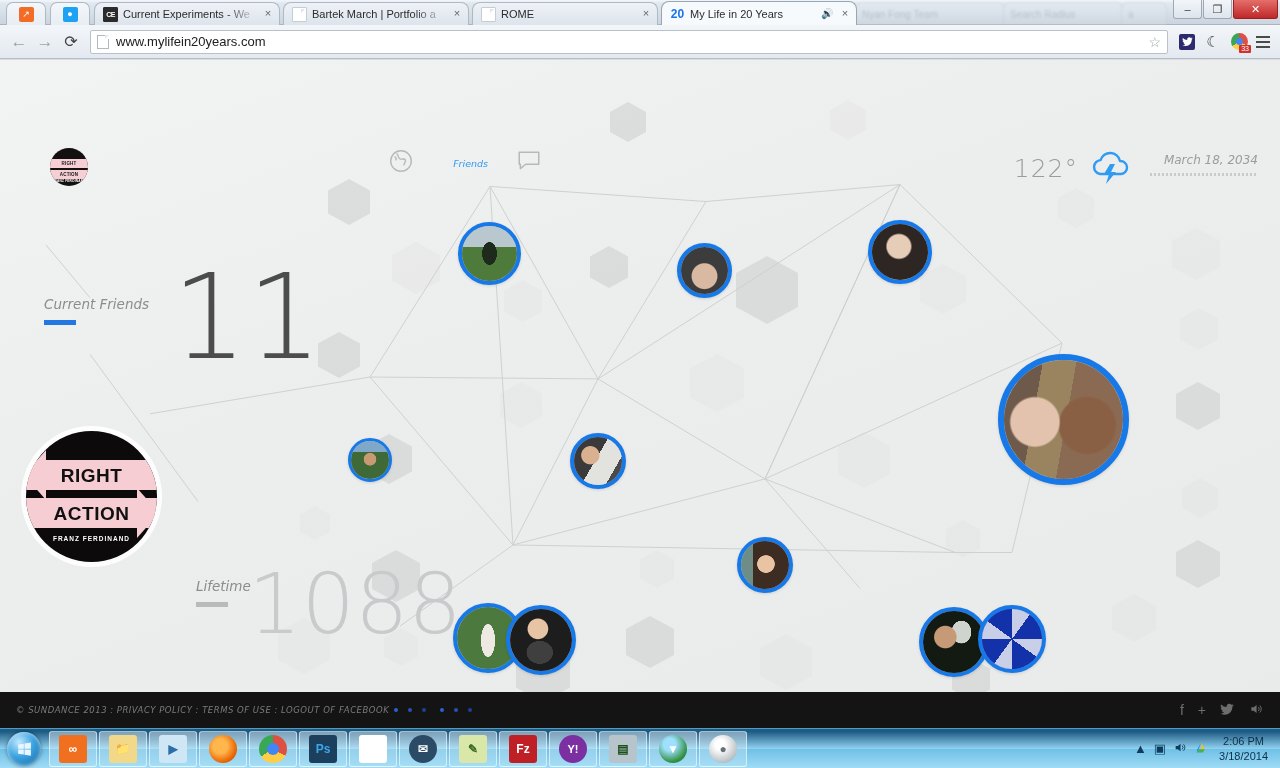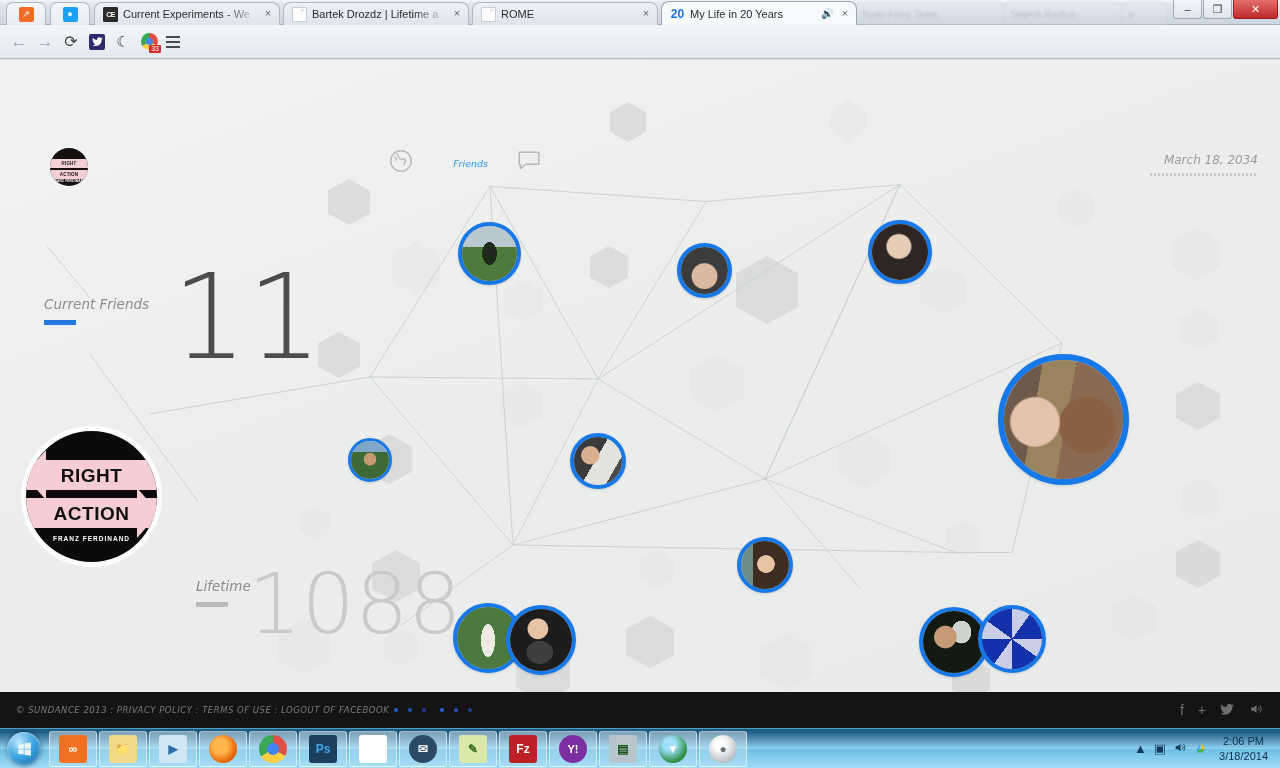--- a/index.html
+++ b/index.html
@@ -305,21 +305,21 @@
     </div>
 
     <div class="tab" style="left:94px;width:186px;">
       <span class="favicon ce">CE</span>
       <span class="tab-title">Current Experiments - We</span>
       <span class="tab-close">×</span>
     </div>
 
     <div class="tab" style="left:283px;width:186px;">
       <span class="favicon doc"></span>
-      <span class="tab-title">Bartek Drozdz | Lifetime a</span>
+      <span class="tab-title">Bartek March | Portfolio a</span>
       <span class="tab-close">×</span>
     </div>
 
     <div class="tab" style="left:472px;width:186px;">
       <span class="favicon doc"></span>
       <span class="tab-title">ROME</span>
       <span class="tab-close">×</span>
     </div>
 
     <div class="tab active" style="left:661px;width:196px;top:1px;">
@@ -339,20 +339,25 @@
       <div class="winbtn">–</div>
       <div class="winbtn">❐</div>
       <div class="winbtn close">✕</div>
     </div>
   </div>
 
   <div id="toolbar">
     <div class="navbtn">←</div>
     <div class="navbtn">→</div>
     <div class="navbtn reload">⟳</div>
+    <div id="omnibox">
+      <span class="pageicon"></span>
+      <span>www.mylifein20years.com</span>
+      <span class="star">☆</span>
+    </div>
     <div class="ext-icon">
       <span class="ext-tw">
         <svg width="11" height="11" viewBox="0 0 24 24" aria-hidden="true">
             <path fill="#ffffff" d="M23 5.2c-.8.4-1.7.6-2.6.8 1-.6 1.7-1.5 2-2.6-.9.5-1.9.9-3 1.1a4.6 4.6 0 0 0-7.9 4.2A13.1 13.1 0 0 1 2 4.3a4.6 4.6 0 0 0 1.4 6.2c-.8 0-1.5-.2-2.1-.6v.1c0 2.2 1.6 4.1 3.7 4.5-.7.2-1.4.2-2.1.1a4.6 4.6 0 0 0 4.3 3.2A9.3 9.3 0 0 1 1 19.6a13 13 0 0 0 7.1 2.1c8.5 0 13.1-7 13.1-13.1v-.6c.9-.7 1.7-1.5 2.3-2.4z"></path>
           </svg>
       </span>
     </div>
     <div class="ext-icon">
       <span class="ext-moon">☾</span>
     </div>
@@ -521,20 +526,27 @@
       </div>
 
       <div class="nav-item">
         <svg width="26" height="26" viewBox="0 0 24 24">
           <path d="M3 4h18v11H9l-5 4v-4H3z" fill="none" stroke="#b7b9b9" stroke-width="1.4" stroke-linejoin="round"></path>
         </svg>
         <span class="nav-label"></span>
       </div>
     </div>
 
+    <div id="weather">
+      <span class="temp">122°</span>
+      <svg width="48" height="40" viewBox="0 0 48 40">
+        <path d="M13 26a7 7 0 0 1 .6-13.9A10 10 0 0 1 33 13a6.5 6.5 0 0 1 1 13z" fill="none" stroke="#2f9bf3" stroke-width="2.4" stroke-linejoin="round"></path>
+        <path d="M23 16l-6 10h5l-3 10 10-12h-5l4-8z" fill="#2f9bf3"></path>
+      </svg>
+    </div>
     <div id="date-label">March 18, 2034</div>
     <div id="date-rule"></div>
 
     <div class="stat" id="stat-current">
       <div class="stat-label">Current Friends</div>
       <div class="stat-dash"></div>
       <div class="stat-value">11</div>
     </div>
 
     <div class="stat" id="stat-lifetime">

